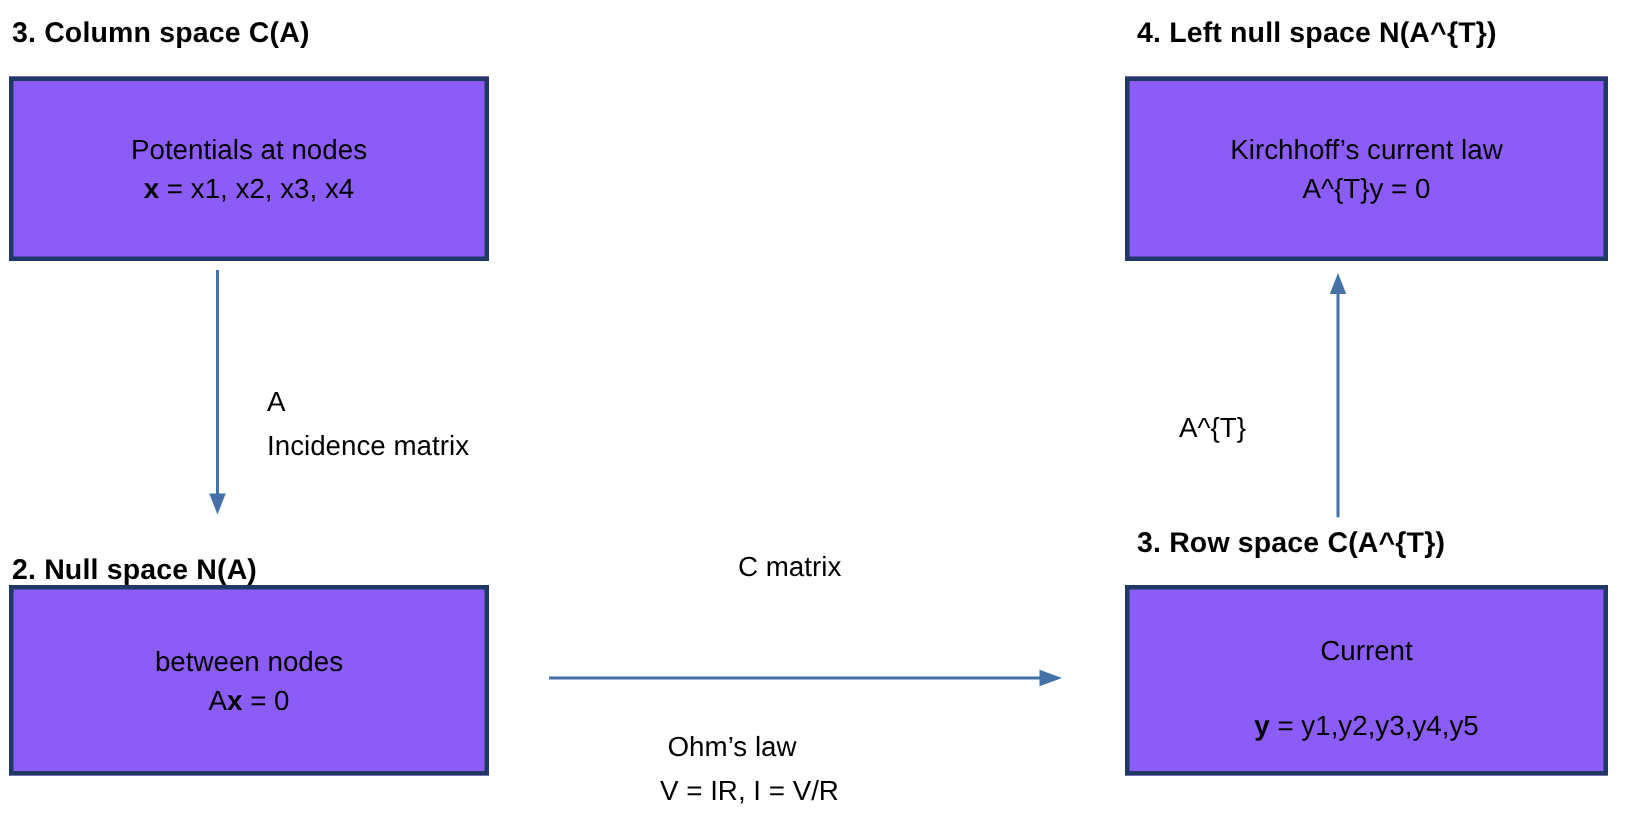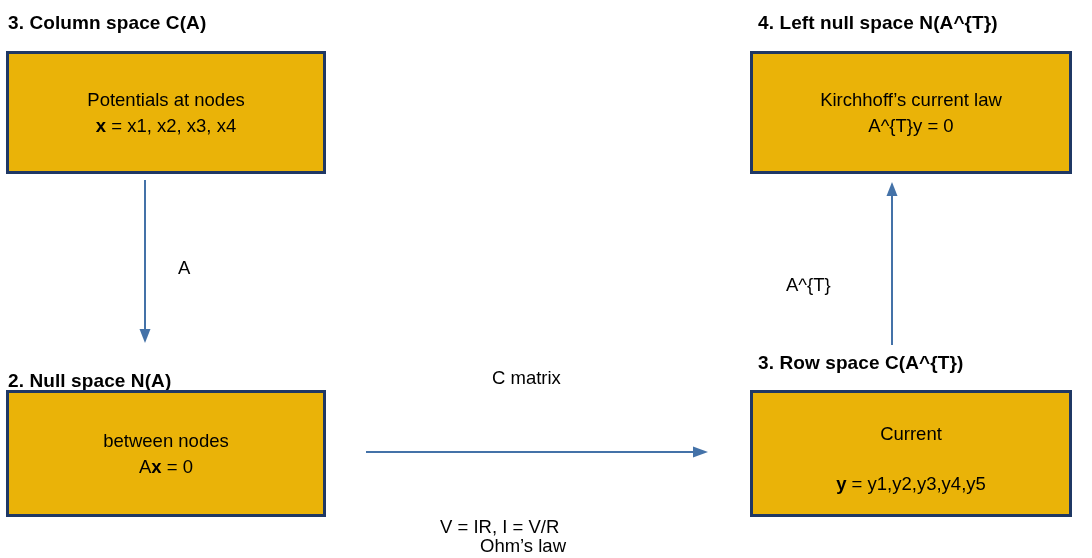--- a/index.html
+++ b/index.html
@@ -24,21 +24,21 @@
     position: absolute;
     font-size: 19px;
     font-weight: bold;
     color: #000000;
     white-space: nowrap;
     letter-spacing: 0.1px;
   }
   .box {
     position: absolute;
     border: 3px solid #1f3864;
-    background: #eab308;
+    background: #8b5cf6;
     box-sizing: border-box;
     display: flex;
     flex-direction: column;
     align-items: center;
     justify-content: center;
   }
   .box .line {
     font-size: 18.5px;
     line-height: 26px;
     color: #000000;
@@ -92,30 +92,31 @@
     <div class="line" style="margin-bottom:24px;margin-top:11px;">Current</div>
     <div class="line"><span class="bold">y</span> = y1,y2,y3,y4,y5</div>
   </div>
 
   <svg class="arrow" style="left:130px; top:180px;" width="30" height="165">
     <line x1="15" y1="0" x2="15" y2="152" stroke="#4472a8" stroke-width="2"></line>
     <polygon points="15,163 9.5,149 20.5,149" fill="#4472a8"></polygon>
   </svg>
 
   <div class="label" style="left:178px; top:255px;">A</div>
+  <div class="label" style="left:178px; top:284px;">Incidence matrix</div>
 
   <svg class="arrow" style="left:877px; top:180px;" width="30" height="165">
     <line x1="15" y1="165" x2="15" y2="13" stroke="#4472a8" stroke-width="2"></line>
     <polygon points="15,2 9.5,16 20.5,16" fill="#4472a8"></polygon>
   </svg>
 
   <div class="label" style="left:786px; top:272px;">A^{T}</div>
 
   <svg class="arrow" style="left:366px; top:438px;" width="345" height="28">
     <line x1="0" y1="14" x2="330" y2="14" stroke="#4472a8" stroke-width="2"></line>
     <polygon points="342,14 327,8.5 327,19.5" fill="#4472a8"></polygon>
   </svg>
 
   <div class="label" style="left:492px; top:365px;">C matrix</div>
-  <div class="label" style="left:480px; top:485px;margin-top:48px;">Ohm’s law</div>
+  <div class="label" style="left:445px; top:485px;">Ohm’s law</div>
   <div class="label" style="left:440px; top:514px;">V = IR, I = V/R</div>
 
 </div>
 
 </body></html>

